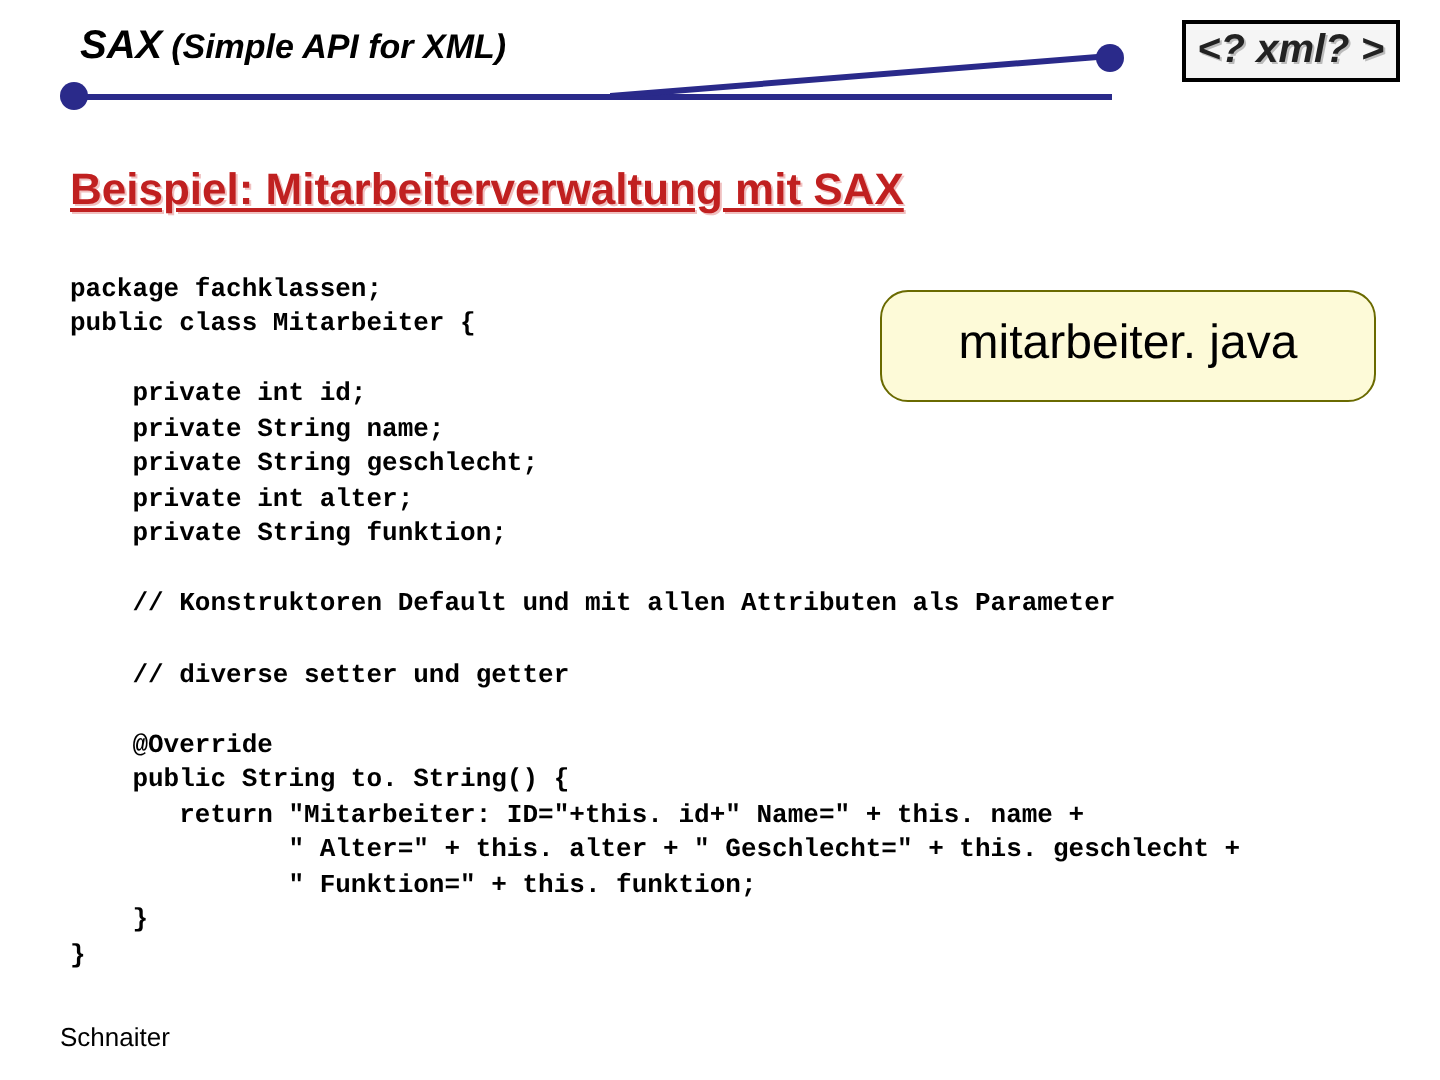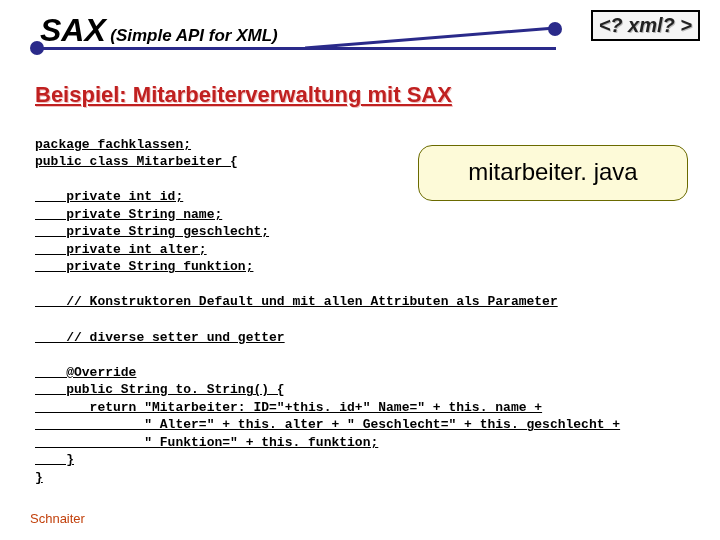--- a/index.html
+++ b/index.html
@@ -10,21 +10,21 @@
     font-family: Arial, Helvetica, sans-serif;
     position: relative;
     overflow: hidden;
   }
   .header {
     position: relative;
     height: 60px;
     padding: 12px 40px 0 40px;
   }
   .title {
-    font-size: 32px;
+    font-size: 20px;
     font-weight: bold;
     font-style: italic;
     color: #000;
   }
   .title-sub {
     font-size: 17px;
     font-weight: bold;
     font-style: italic;
   }
   .xml-badge {
@@ -83,42 +83,41 @@
   }
   .code-block {
     margin: 6px 0 0 35px;
     font-family: "Courier New", monospace;
     font-size: 13px;
     font-weight: bold;
     color: #000;
     white-space: pre;
     line-height: 1.35;
     position: relative;
-    text-decoration: underline;
   }
   .filename-badge {
     position: absolute;
     top: 145px;
     right: 32px;
-    width: 270px;
+    width: 248px;
     height: 56px;
     border: 1.5px solid #6a6a00;
     border-radius: 14px;
     background: #fdfad8;
     font-size: 24px;
     text-align: center;
     line-height: 52px;
     color: #000;
   }
   .footer {
     position: absolute;
     bottom: 14px;
     left: 30px;
     font-size: 13px;
-    color: #c2410c;
+    color: #000000;
   }
 </style>
 </head>
 <body>
 
 <div class="header">
   <span class="title">SAX</span>
   <span class="title-sub">(Simple API for XML)</span>
   <div class="xml-badge">&lt;? xml? &gt;</div>
 </div>

